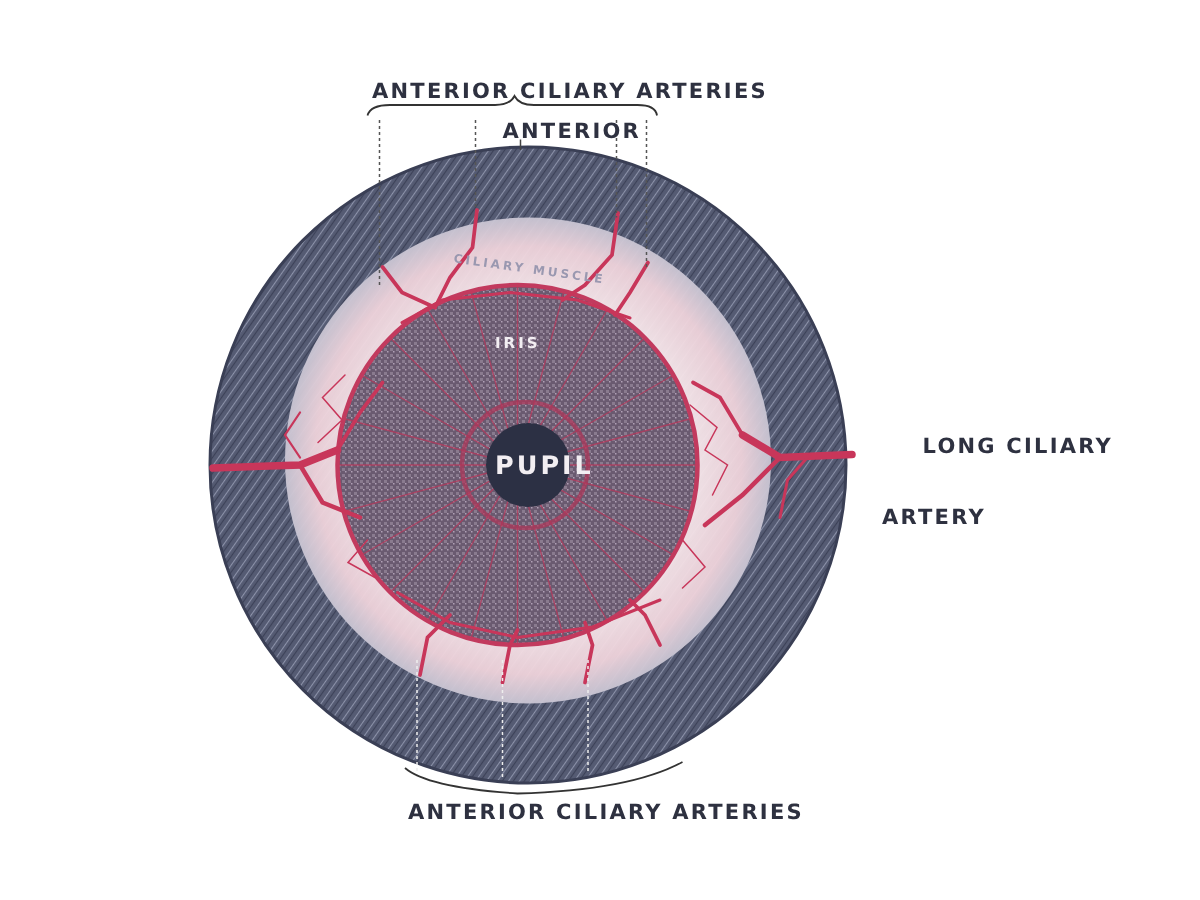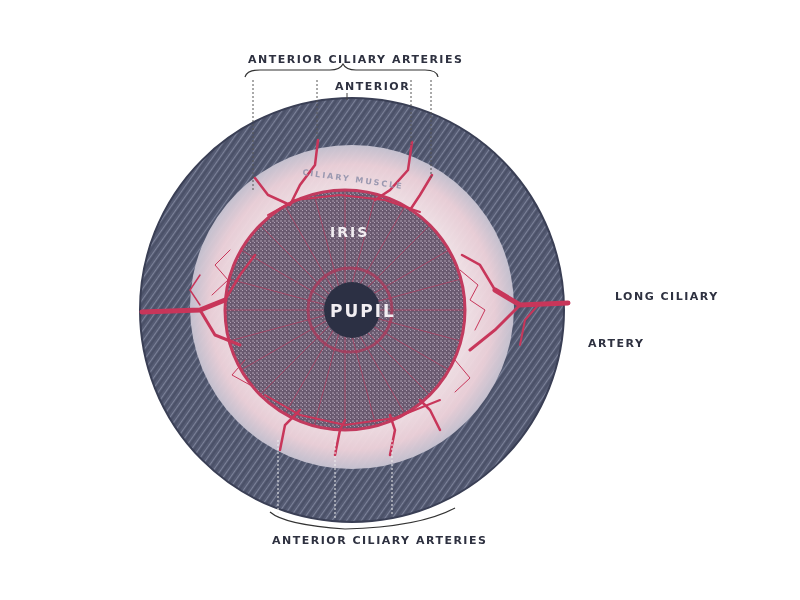--- a/index.html
+++ b/index.html
@@ -1,19 +1,19 @@
 <!DOCTYPE html>
 <html><head>
   <meta charset="utf-8">
   <style>
     html, body { margin:0; padding:0; background:#ffffff; }
     body { width:800px; height:600px; position:relative; overflow:hidden; font-family:"DejaVu Sans", sans-serif; }
     .stage { position:absolute; left:0; top:0; width:800px; height:600px; }
     .label { position:absolute; font-family:"DejaVu Sans", sans-serif; font-weight:bold; letter-spacing:1.5px; color:#2e3140; white-space:nowrap; }
-    .label.small { font-size:11px; }
+    .label.small { font-size:14px; }
     .iris-label { position:absolute; font-family:"DejaVu Sans", sans-serif; font-weight:bold; color:#f2eef2; letter-spacing:2px; }
     svg { position:absolute; left:0; top:0; }
   </style>
 </head>
 <body>
 
 <div class="stage">
   <svg width="800" height="600" viewBox="0 0 800 600">
     <defs>
       <pattern id="choroidTex" width="6" height="6" patternUnits="userSpaceOnUse" patternTransform="rotate(35)">
@@ -113,18 +113,18 @@
       <line x1="278" y1="440" x2="278" y2="518"></line>
       <line x1="335" y1="440" x2="335" y2="518"></line>
       <line x1="392" y1="440" x2="392" y2="515"></line>
     </g>
     <path d="M270 512 Q285 525 345 529 Q420 527 455 508" stroke="#333" stroke-width="1.2" fill="none"></path>
   </svg>
 
   <div class="label small" style="left:248px; top:53px;">ANTERIOR CILIARY ARTERIES</div>
   <div class="label small" style="left:335px; top:80px;">ANTERIOR</div>
   <div class="iris-label" style="left:302px; top:175px; font-size:8px; color:#9a98b0; transform:rotate(8deg);">CILIARY MUSCLE</div>
-  <div class="iris-label" style="left:330px; top:224px; font-size:14px;">IRIS</div>
+  <div class="iris-label" style="left:330px; top:224px; font-size:10px;">IRIS</div>
   <div class="iris-label" style="left:330px; top:301px; font-size:17px;">PUPIL</div>
   <div class="label small" style="left:567px; top:290px;padding-left:48px;">LONG CILIARY</div>
   <div class="label small" style="left:588px; top:302px;margin-top:35px;">ARTERY</div>
   <div class="label small" style="left:272px; top:534px;">ANTERIOR CILIARY ARTERIES</div>
 </div>
 
 </body></html>

